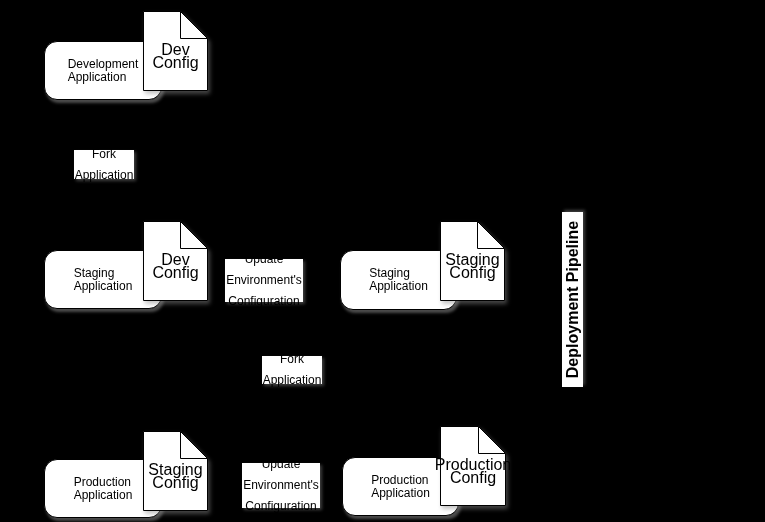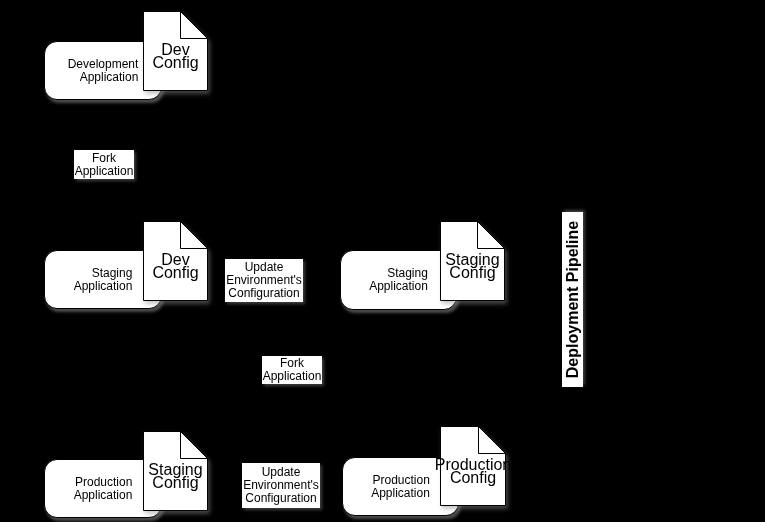--- a/index.html
+++ b/index.html
@@ -18,21 +18,21 @@
   
   .node {
     position: absolute;
     z-index: 1;
     background: #ffffff;
     border: 1px solid #000000;
     border-radius: 13px;
     display: flex;
     align-items: center;
     justify-content: center;
-    text-align: right;
+    text-align: left;
     font-size: 12px;
     line-height: 13px;
     white-space: pre-line;
     box-shadow: 2px 3px 3px rgba(140,140,140,0.55);
     box-sizing: border-box;
   }
 
   
   .doc { position: absolute; z-index: 2; }
   .doc svg {
@@ -56,21 +56,21 @@
   
   .edge-label {
     position: absolute;
     z-index: 3;
     background: #ffffff;
     display: flex;
     align-items: center;
     justify-content: center;
     text-align: center;
     font-size: 12px;
-    line-height: 13px;
+    line-height: 21px;
     white-space: pre-line;
     box-shadow: 2px 2px 3px rgba(140,140,140,0.45);
   }
 
   
   .pipeline { position: absolute; z-index: 3; left: 562px; top: 212px; width: 21px; height: 175px; }
   .pipeline-inner {
     position: absolute;
     left: 0; top: 0;
     width: 175px; height: 21px;

